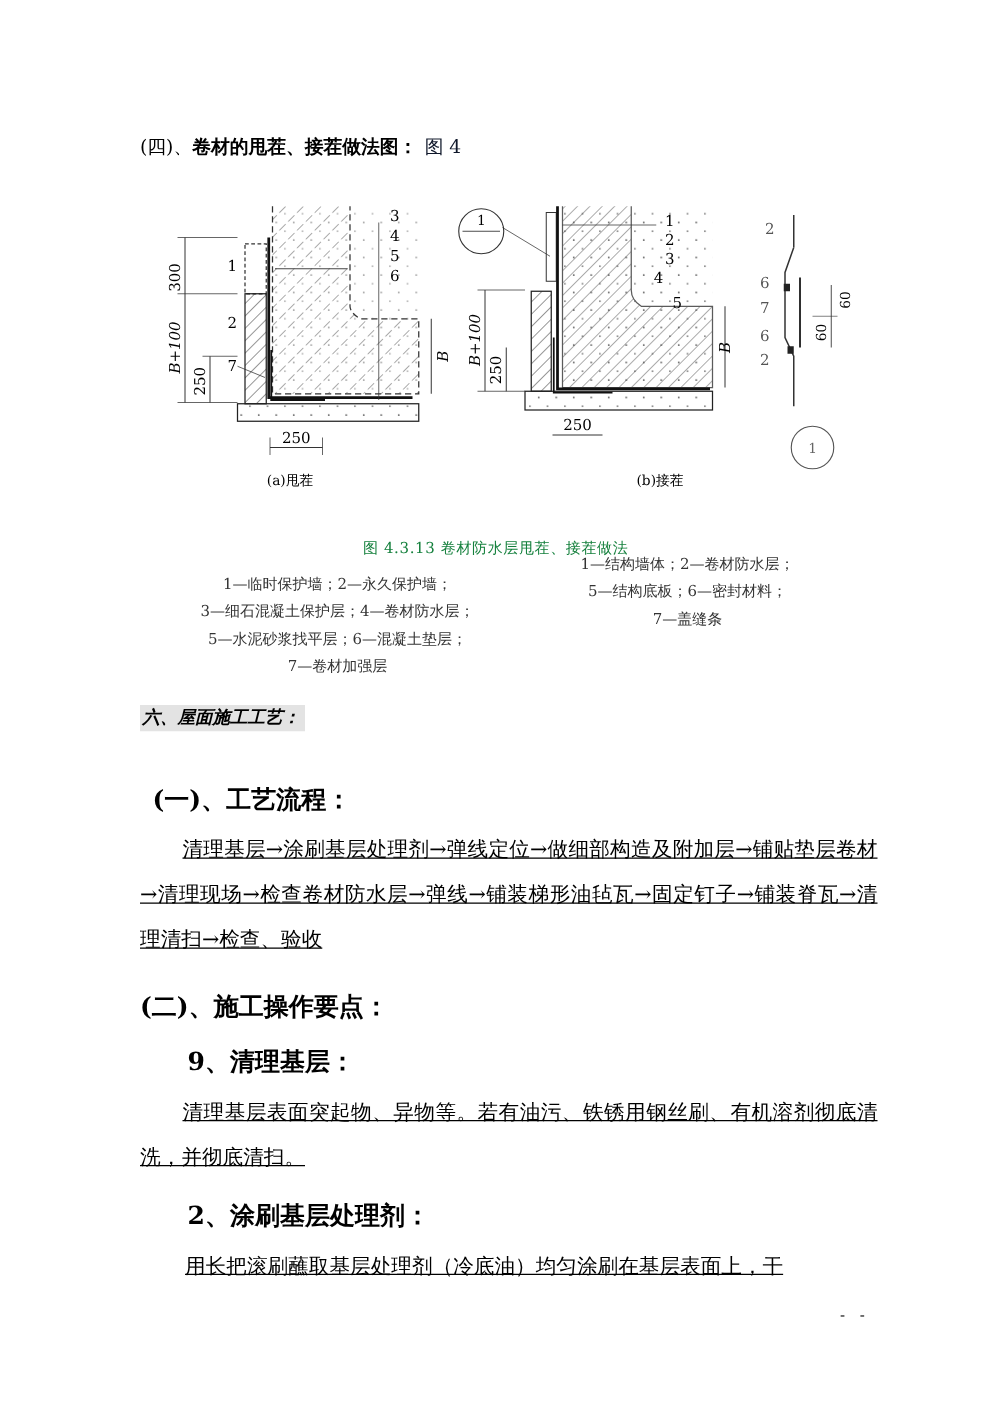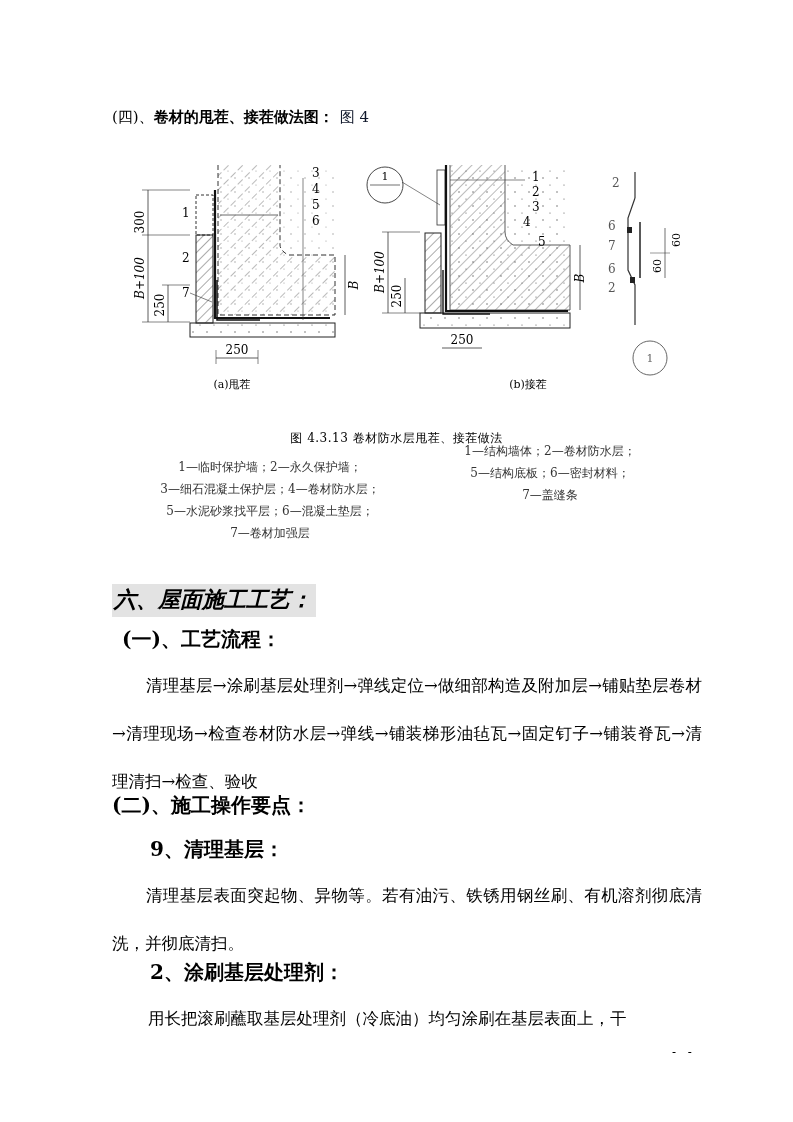--- a/index.html
+++ b/index.html
@@ -3,28 +3,28 @@
 <meta charset="utf-8">
 <style>
   html, body { margin:0; padding:0; background:#ffffff; }
   body { width:793px; height:1122px; position:relative; overflow:hidden;
          font-family:"DejaVu Serif", "Liberation Serif", serif; color:#000; }
   .abs { position:absolute; }
   .h-four { left:112px; top:108px; font-size:15px; font-weight:bold; white-space:nowrap; }
   .h-four .pre { font-weight:normal; }
   .h-four .fig { font-weight:normal; font-size:15px; margin-left:6px; color:#0f172a; }
   .figure { left:120px; top:160px; width:600px; height:260px; }
-  .fig-caption { left:0; width:793px; top:430px; text-align:center; font-size:12px; color:#000000; letter-spacing:0.5px; }
+  .fig-caption { left:0; width:793px; top:430px; text-align:center; font-size:12px; color:#15803d; letter-spacing:0.5px; }
   .legend { font-size:12px; color:#333; line-height:22px; text-align:center; }
   .legend-a { left:130px; top:456px; width:280px; }
   .legend-b { left:410px; top:440px; width:280px; }
-  .sec6 { left:112px; top:584px; font-size:22px; font-weight:bold; font-style:italic; background:#e3e3e3; padding:1px 4px 2px 2px; white-space:nowrap; }
+  .sec6 { left:112px; top:564px; font-size:14px; font-weight:bold; font-style:italic; background:#e3e3e3; padding:1px 4px 2px 2px; white-space:nowrap; }
   .sub { font-size:20px; font-weight:bold; white-space:nowrap; }
   .sub1 { left:122px; top:626px; }
-  .para { left:112px; width:590px; font-size:16.5px; line-height:48px; text-indent:34px; text-align:justify; }
+  .para { left:112px; width:590px; font-size:16.5px; line-height:36px; text-indent:34px; text-align:justify;text-decoration:underline; }
   .p1 { top:662px; }
   .sub2 { left:112px; top:792px; }
   .sub3 { left:150px; top:836px; }
   .p2 { top:872px; }
   .sub4 { left:150px; top:959px; }
   .p3 { top:995px; white-space:nowrap; text-indent:36px; }
   .pagemark { left:672px; top:1045px; font-size:12px; letter-spacing:4px; }
   svg text { font-family:"DejaVu Serif", "Liberation Serif", serif; }
 </style>
 </head>

